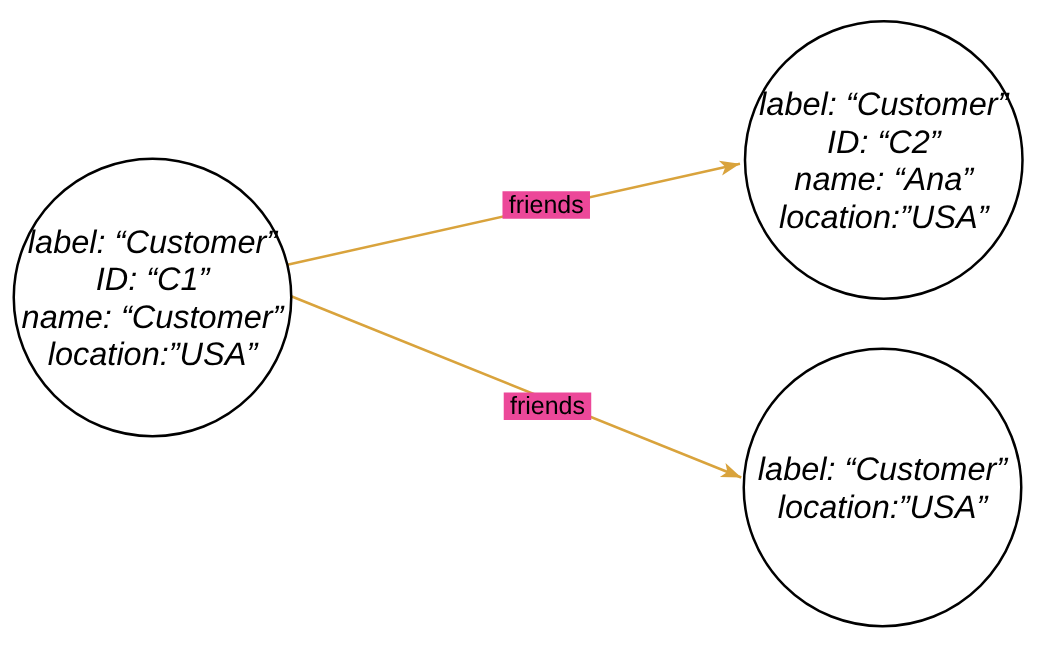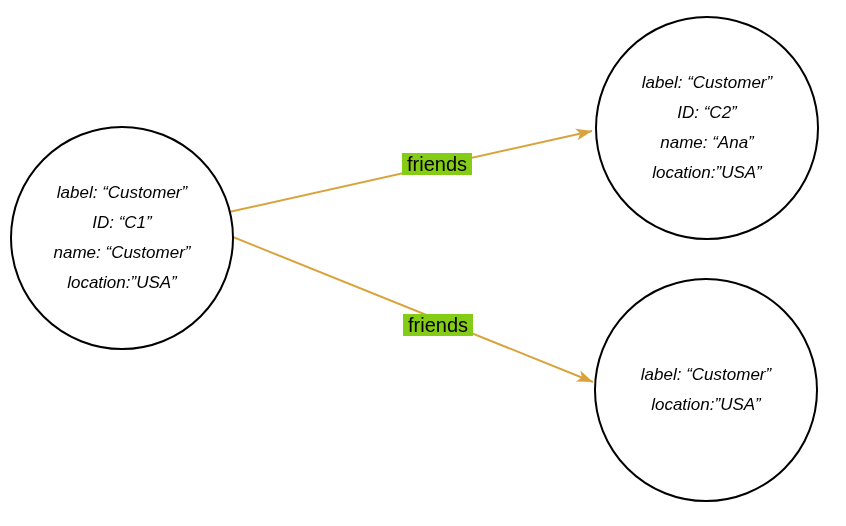--- a/index.html
+++ b/index.html
@@ -32,32 +32,32 @@
     border: 2px solid #000000;
     border-radius: 50%;
     background: #ffffff;
     display: flex;
     align-items: center;
     justify-content: center;
   }
   .node-text {
     text-align: center;
     font-style: italic;
-    font-size: 17px;
+    font-size: 26px;
     line-height: 30px;
     color: #000000;
     white-space: nowrap;
   }
   .node1 { left: 10px;  top: 126px; }
   .node2 { left: 595px; top: 16px;  }
   .node3 { left: 594px; top: 278px; }
   .edge-label {
     position: absolute;
     transform: translate(-50%, -50%);
-    background: #84cc16;
+    background: #ec4899;
     padding: 0 5px;
     font-size: 20px;
     line-height: 22px;
     color: #000000;
     white-space: nowrap;
   }
   .edge-label-1 { left: 437px; top: 164px; }
   .edge-label-2 { left: 438px; top: 325px; }
 </style>
 </head>

